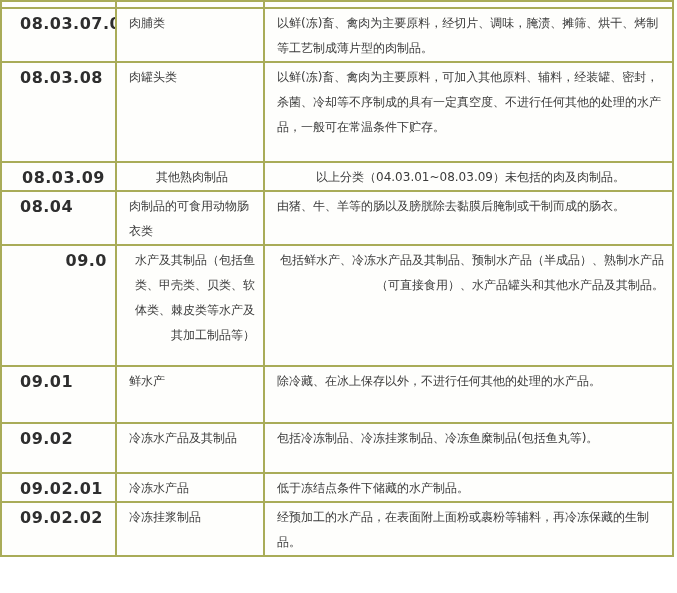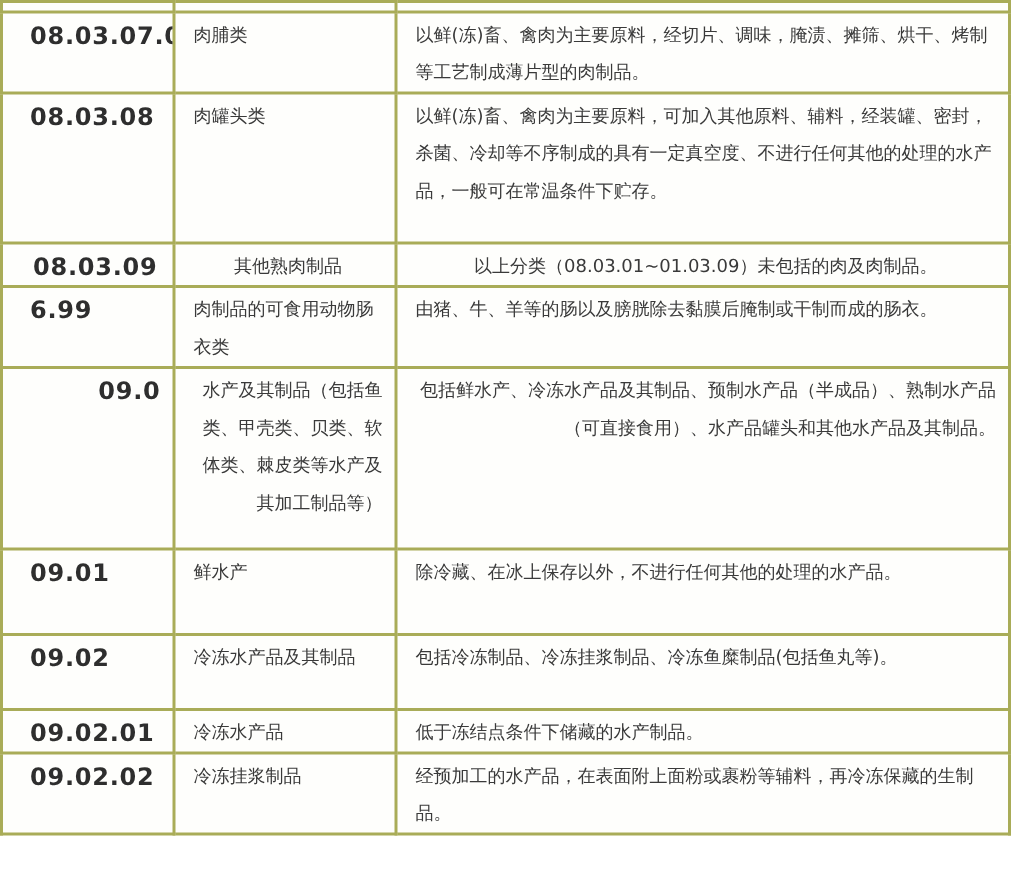--- a/index.html
+++ b/index.html
@@ -64,24 +64,24 @@
     <td class="desc">以鲜(冻)畜、禽肉为主要原料，经切片、调味，腌渍、摊筛、烘干、烤制等工艺制成薄片型的肉制品。</td>
   </tr>
       <tr style="height: 100px;">
     <td class="code">08.03.08</td>
     <td class="name">肉罐头类</td>
     <td class="desc">以鲜(冻)畜、禽肉为主要原料，可加入其他原料、辅料，经装罐、密封，杀菌、冷却等不序制成的具有一定真空度、不进行任何其他的处理的水产品，一般可在常温条件下贮存。</td>
   </tr>
       <tr style="height: 27px; text-align: center;">
     <td class="code">08.03.09</td>
     <td class="name">其他熟肉制品</td>
-    <td class="desc">以上分类（08.03.01~01.03.09）未包括的肉及肉制品。</td>
+    <td class="desc">以上分类（04.03.01~08.03.09）未包括的肉及肉制品。</td>
   </tr>
       <tr style="height: 48px;">
-    <td class="code">6.99</td>
+    <td class="code">08.04</td>
     <td class="name">肉制品的可食用动物肠衣类</td>
     <td class="desc">由猪、牛、羊等的肠以及膀胱除去黏膜后腌制或干制而成的肠衣。</td>
   </tr>
       <tr style="height: 121px; text-align: right;">
     <td class="code">09.0</td>
     <td class="name">水产及其制品（包括鱼类、甲壳类、贝类、软体类、棘皮类等水产及其加工制品等）</td>
     <td class="desc">包括鲜水产、冷冻水产品及其制品、预制水产品（半成品）、熟制水产品（可直接食用）、水产品罐头和其他水产品及其制品。</td>
   </tr>
       <tr style="height: 57px;">
     <td class="code">09.01</td>

